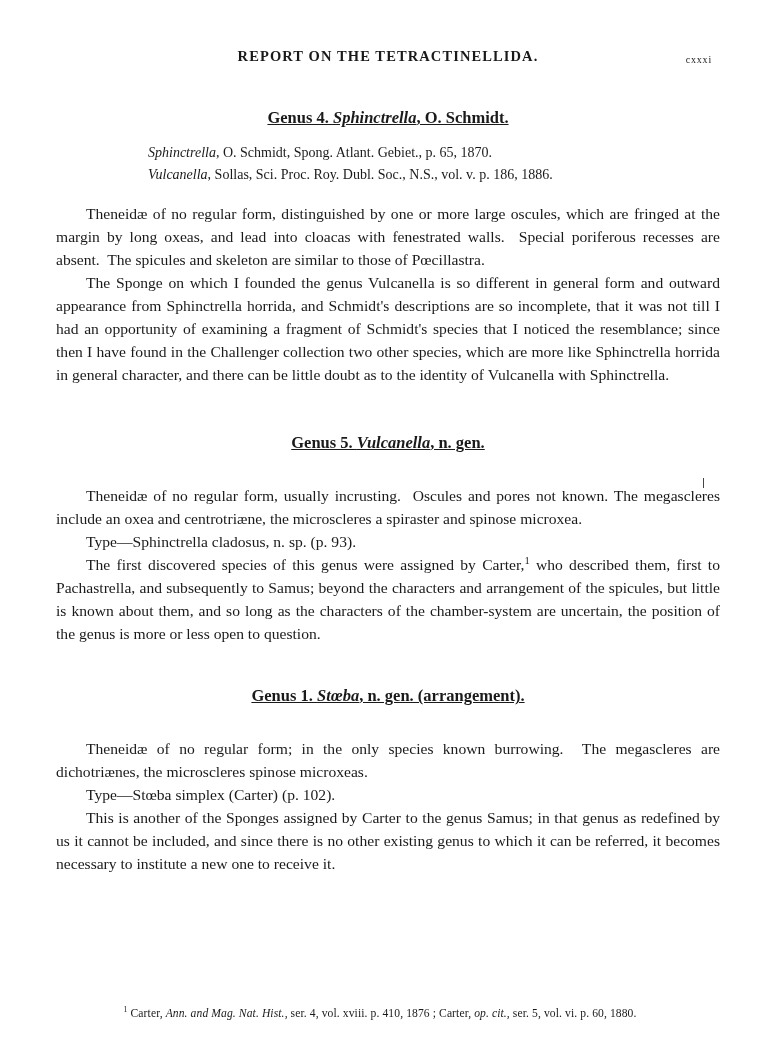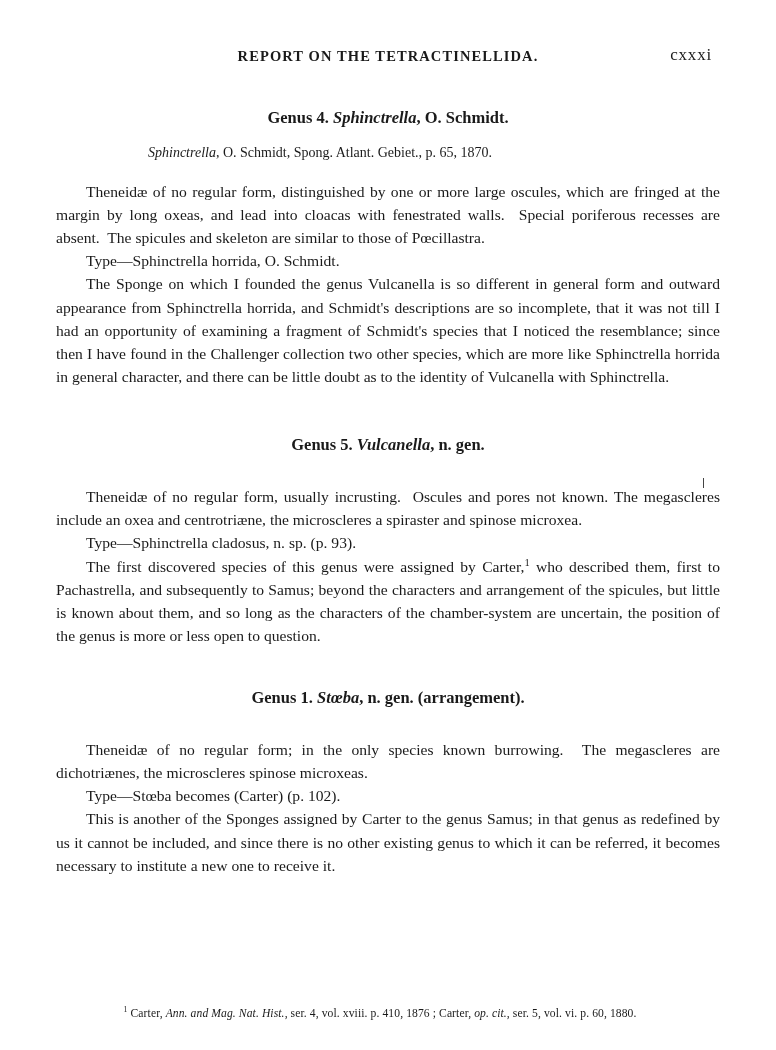--- a/index.html
+++ b/index.html
@@ -34,28 +34,29 @@
     font-size: 14.5px;
     letter-spacing: 1.1px;
     font-weight: bold;
     text-transform: uppercase;
     white-space: nowrap;
   }
   .running-head .page-number {
     position: absolute;
     right: 8px;
     bottom: 0;
-    font-size: 17px;
+    font-size: 10px;
     letter-spacing: 0.8px;
   }
   .genus-heading {
     text-align: center;
     font-size: 16.5px;
     margin: 0 0 14px 0;
     line-height: 1.3;
+    text-decoration: underline;
   }
   .genus-heading .it { font-style: italic; }
   .synonymy {
     margin: 0 0 16px 0;
     padding-left: 92px;
     font-size: 14px;
     line-height: 1.55;
   }
   .synonymy div { white-space: nowrap; }
   .synonymy .it { font-style: italic; }
@@ -107,25 +108,25 @@
   <div class="running-head">
     <div class="head-title">REPORT ON THE TETRACTINELLIDA.</div>
     <div class="page-number">cxxxi</div>
   </div>
 
   <div class="block">
     <h2 class="genus-heading"><span>Genus 4. </span><span class="it">Sphinctrella</span><span>, O. Schmidt.</span></h2>
 
     <div class="synonymy">
       <div><span class="it">Sphinctrella</span><span>, O. Schmidt, Spong. Atlant. Gebiet., p. 65, 1870.</span></div>
+      <div><span class="it">Vulcanella</span><span>, Sollas, Sci. Proc. Roy. Dubl. Soc., N.S., vol. v. p. 186, 1886.</span></div>
     </div>
 
     <p class="body">Theneidæ of no regular form, distinguished by one or more large oscules, which are fringed at the margin by long oxeas, and lead into cloacas with fenestrated walls.&nbsp; Special poriferous recesses are absent.&nbsp; The spicules and skeleton are similar to those of <span class="it">Pœcillastra.</span></p>
 
-    <p class="body">Type—<span class="it">Sphinctrella horrida</span>, O. Schmidt.</p>
 
     <p class="body">The Sponge on which I founded the genus <span class="it">Vulcanella</span> is so different in general form and outward appearance from <span class="it">Sphinctrella horrida</span>, and Schmidt's descriptions are so incomplete, that it was not till I had an opportunity of examining a fragment of Schmidt's species that I noticed the resemblance; since then I have found in the Challenger collection two other species, which are more like <span class="it">Sphinctrella horrida</span> in general character, and there can be little doubt as to the identity of <span class="it">Vulcanella</span> with <span class="it">Sphinctrella.</span></p>
   </div>
 
   <div class="tick"></div>
 
   <div class="gap-lg"></div>
 
   <div class="block">
     <h2 class="genus-heading"><span>Genus 5. </span><span class="it">Vulcanella</span><span>, n. gen.</span></h2>
@@ -141,21 +142,21 @@
 
   <div class="gap-md"></div>
 
   <div class="block">
     <h2 class="genus-heading"><span>Genus 1. </span><span class="it">Stœba</span><span>, n. gen. (arrangement).</span></h2>
 
     <div class="gap-sm"></div>
 
     <p class="body">Theneidæ of no regular form; in the only species known burrowing.&nbsp; The megascleres are dichotriænes, the microscleres spinose microxeas.</p>
 
-    <p class="body">Type—<span class="it">Stœba becomes</span> (Carter) (p. 102).</p>
+    <p class="body">Type—<span class="it">Stœba simplex</span> (Carter) (p. 102).</p>
 
     <p class="body">This is another of the Sponges assigned by Carter to the genus <span class="it">Samus;</span> in that genus as redefined by us it cannot be included, and since there is no other existing genus to which it can be referred, it becomes necessary to institute a new one to receive it.</p>
   </div>
 
   <div class="footnote">
     <sup>1</sup> Carter, <span class="it">Ann. and Mag. Nat. Hist.</span>, ser. 4, vol. xviii. p. 410, 1876 ; Carter, <span class="it">op. cit.</span>, ser. 5, vol. vi. p. 60, 1880.
   </div>
 
 </div>
 

